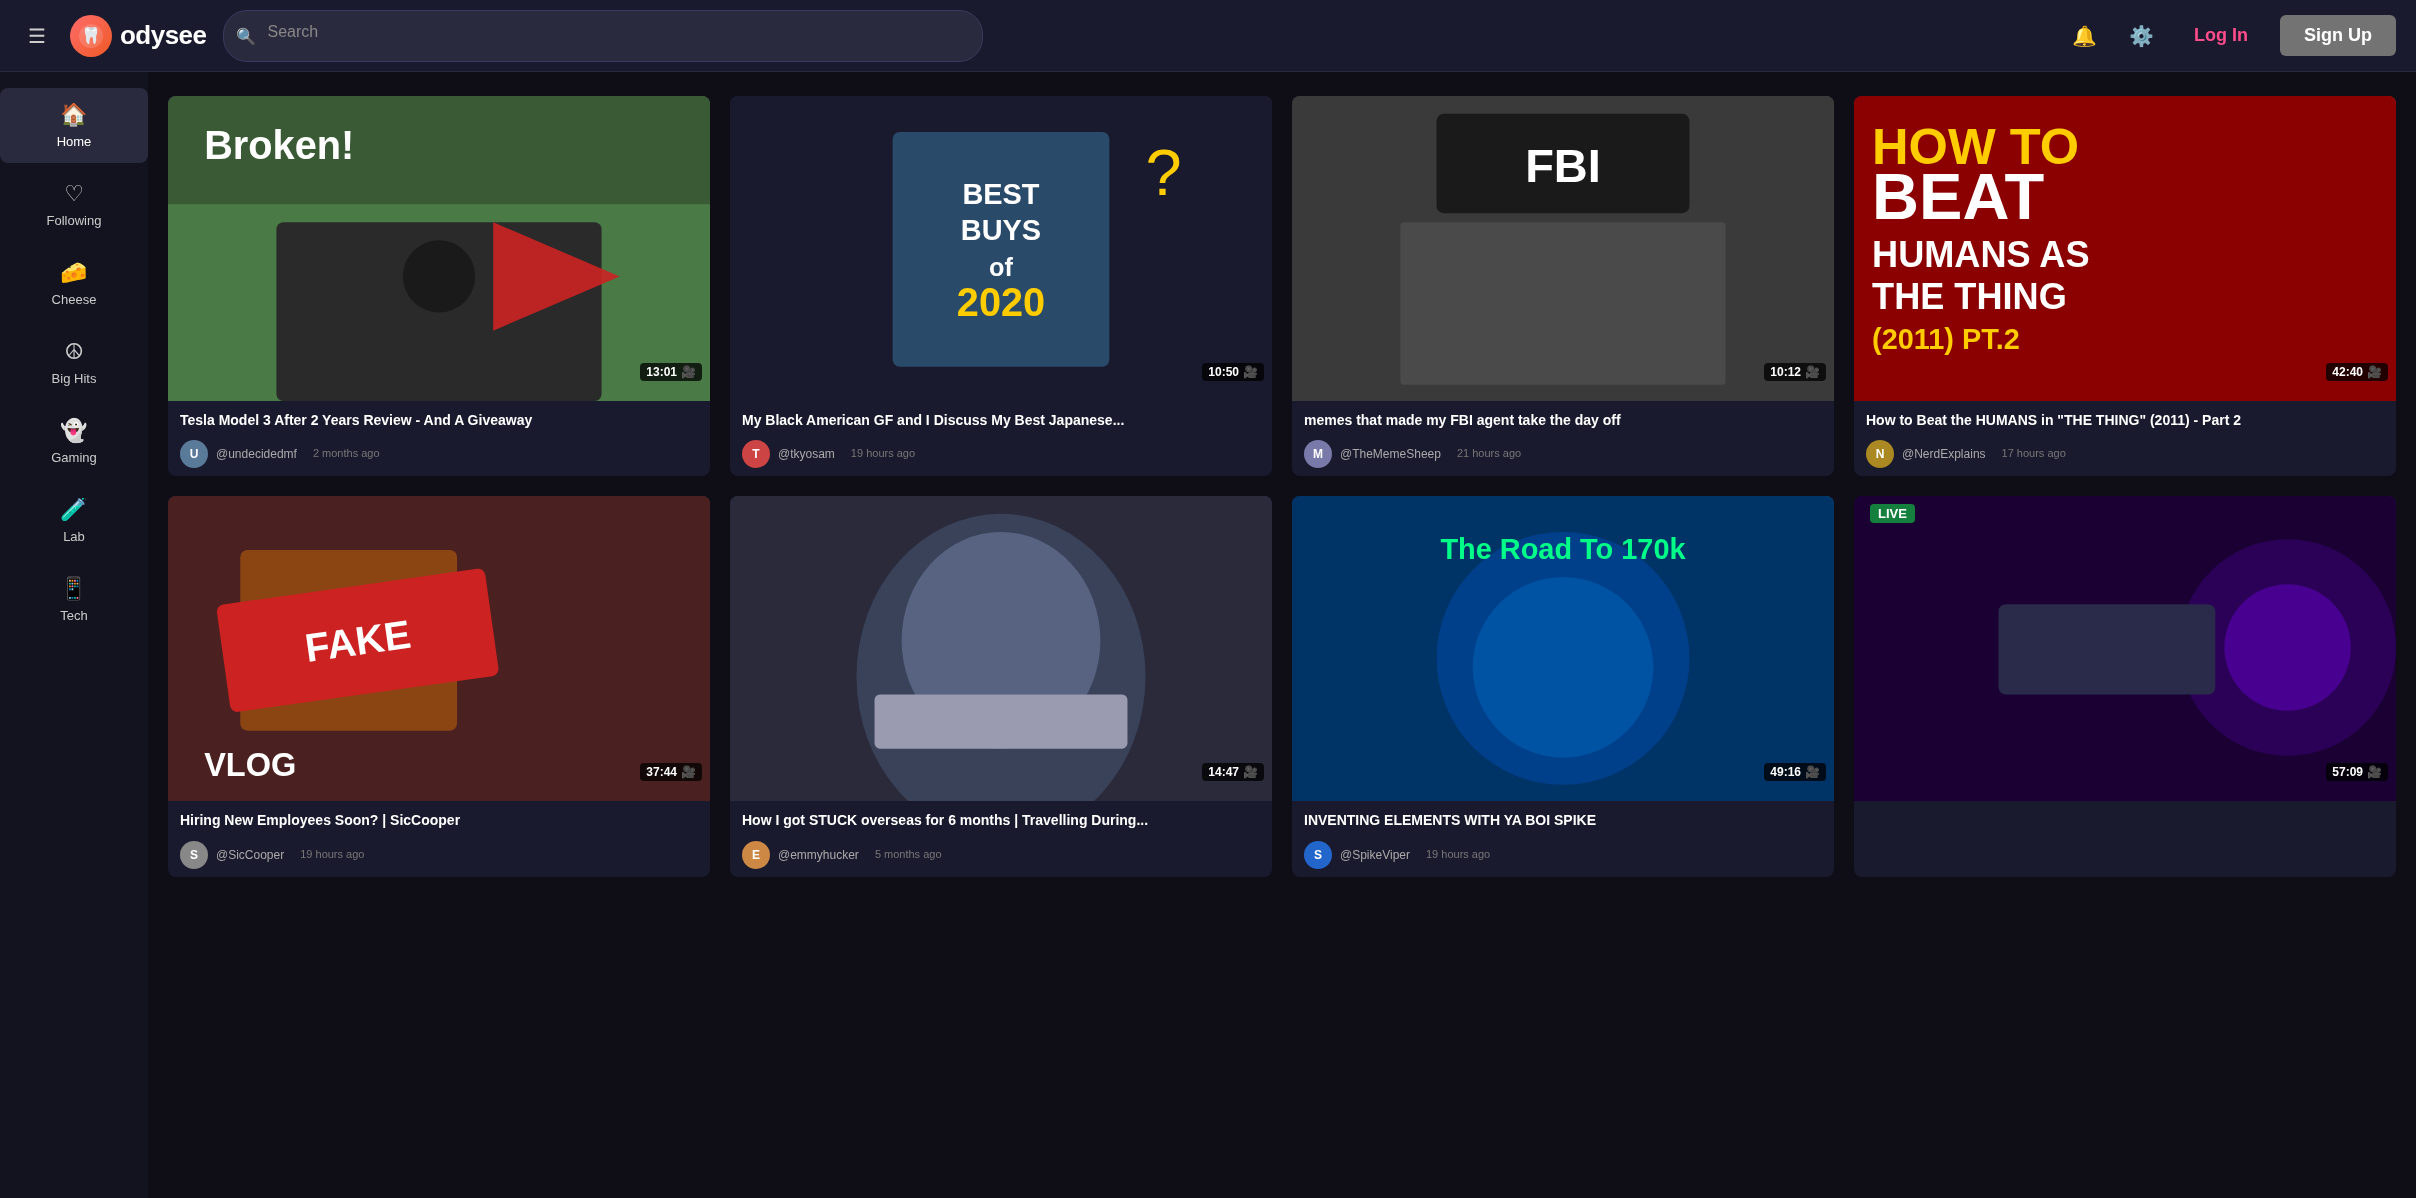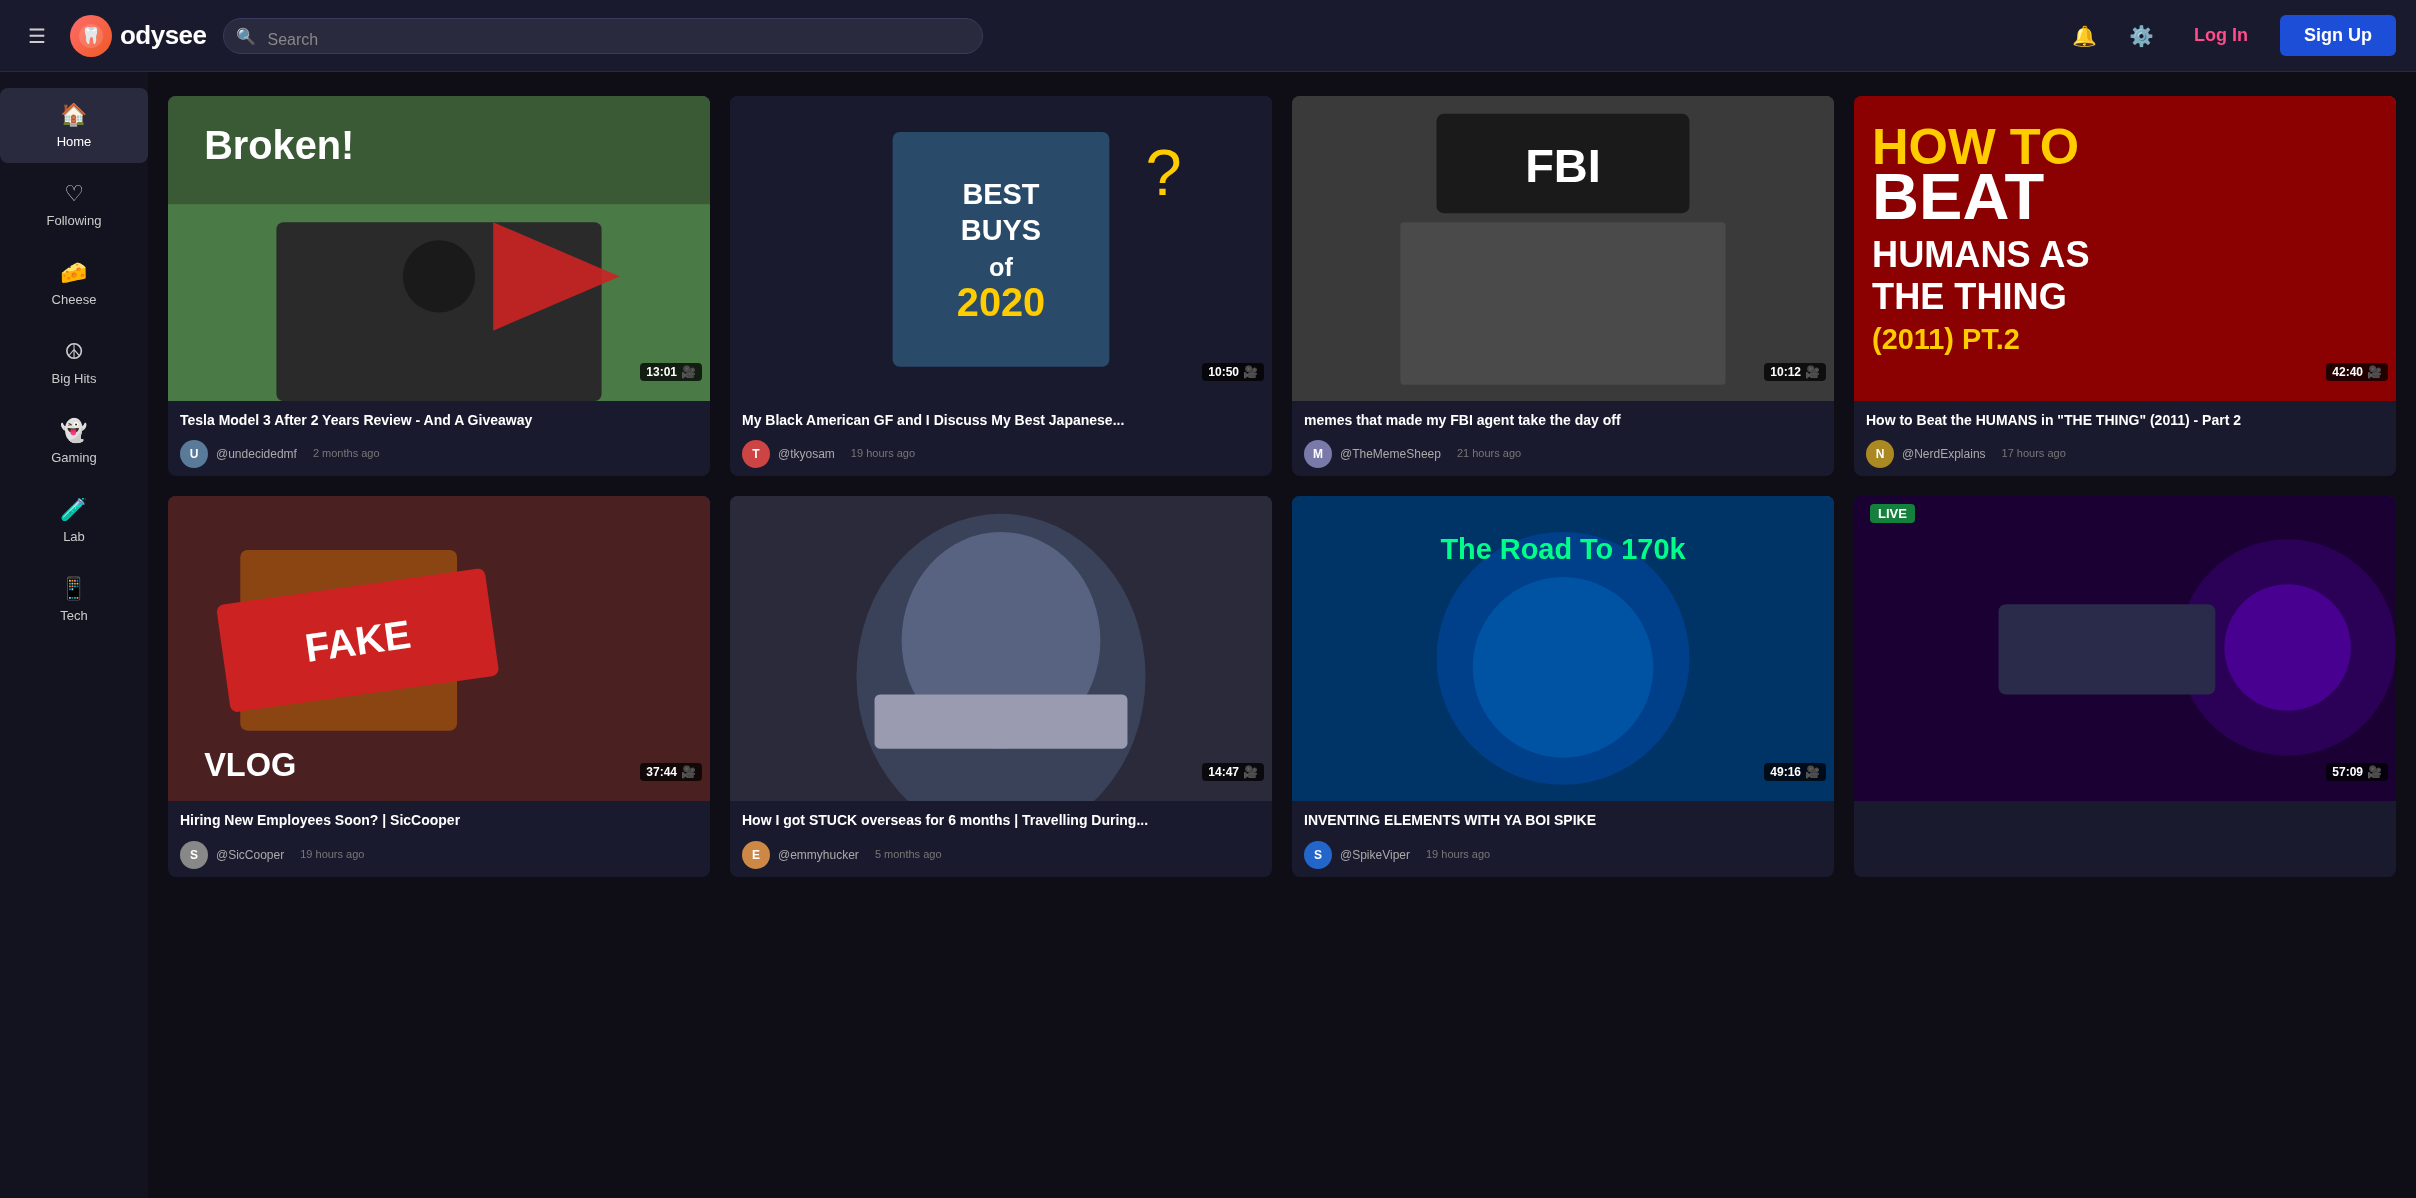--- a/index.html
+++ b/index.html
@@ -59,21 +59,21 @@
     .search-bar {
       flex: 1;
       max-width: 760px;
       position: relative;
     }
     .search-bar input {
       width: 100%;
       background: #2a2a3e;
       border: 1px solid #3a3a5e;
       border-radius: 24px;
-      padding: 12px 20px 4px 44px;
+      padding: 12px 20px 20px 44px;
       color: #86efac;
       font-size: 16px;
       outline: none;
     }
     .search-bar input::placeholder { color: #888; }
     .search-icon-wrap {
       position: absolute;
       left: 14px;
       top: 50%;
       transform: translateY(-50%);
@@ -101,21 +101,21 @@
     .login-btn {
       background: none;
       border: none;
       color: #ff4c8b;
       font-size: 18px;
       font-weight: 600;
       cursor: pointer;
       padding: 8px 16px;
     }
     .signup-btn {
-      background: #1d4ed8;
+      background: #737373;
       border: none;
       color: #fff;
       font-size: 18px;
       font-weight: 700;
       cursor: pointer;
       padding: 10px 24px;
       border-radius: 6px;
     }
 
     

